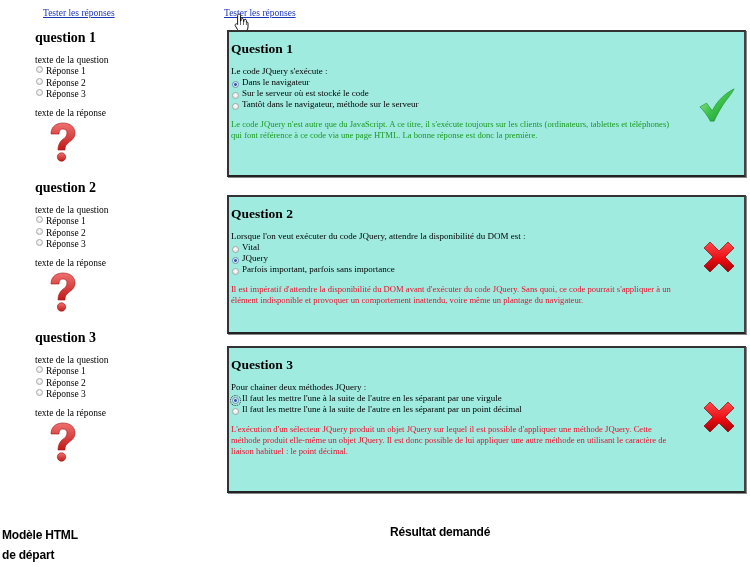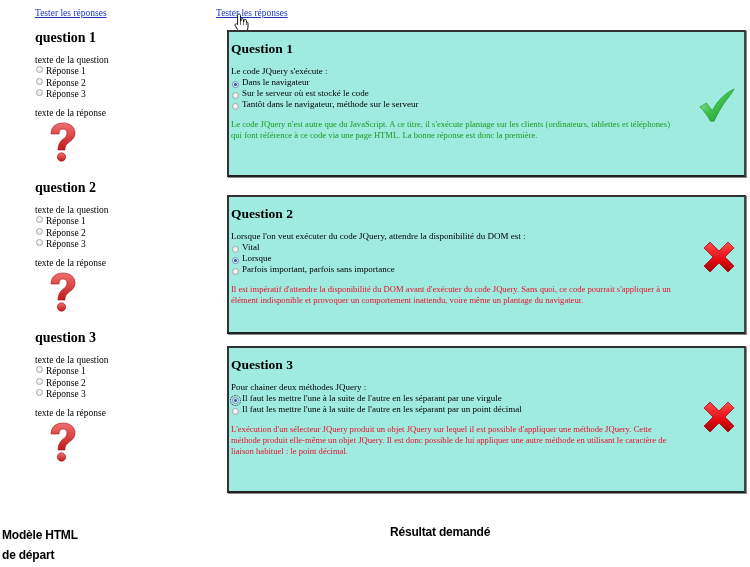--- a/index.html
+++ b/index.html
@@ -1,19 +1,19 @@
 <!DOCTYPE html>
 <html><head>
 <meta charset="utf-8">
 <style>
   * { box-sizing: border-box; margin: 0; padding: 0; }
   html, body { width: 750px; height: 567px; background: #ffffff; overflow: hidden; }
   body { position: relative; font-family: "Liberation Serif", "DejaVu Serif", serif; color: #000; }
 
-  a.link { color: #1a36b8; text-decoration: underline; font-size: 9.5px; cursor: pointer; }
+  a.link { color: #1a36b8; text-decoration: underline; font-size: 9.5px; cursor: pointer; margin-left: 8px; }
 
   
   .left { position: absolute; left: 35px; top: 0; width: 170px; }
   .left .test-link { position: absolute; left: 0; top: 8px; white-space: nowrap; }
   .lq { position: absolute; left: 0; width: 170px; }
   .lq h2 { font-size: 14px; font-weight: bold; line-height: 16px; }
   .lq .qtext { font-size: 9.5px; line-height: 11px; margin-top: 9px; }
   .lq .opt { font-size: 9.5px; line-height: 11.5px; display: flex; align-items: flex-start; }
   .lq .atext { font-size: 9.5px; line-height: 11px; margin-top: 7px; }
   .radio { width: 7px; height: 7px; border-radius: 50%; border: 1px solid #a8a8a8; background: radial-gradient(circle at 50% 35%, #ffffff 0%, #e8e8e8 70%); margin: 0 3px 0 1px; flex: none; display: inline-block; }
@@ -142,21 +142,21 @@
       <span>Dans le navigateur</span>
     </label>
   <label class="opt">
       <span class="radio"></span>
       <span>Sur le serveur où est stocké le code</span>
     </label>
   <label class="opt">
       <span class="radio"></span>
       <span>Tantôt dans le navigateur, méthode sur le serveur</span>
     </label>
-  <div class="expl good">Le code JQuery n'est autre que du JavaScript. A ce titre, il s'exécute plantage sur les clients (ordinateurs, tablettes et téléphones) qui font référence à ce code via une page HTML. La bonne réponse est donc la première.</div>
+  <div class="expl good">Le code JQuery n'est autre que du JavaScript. A ce titre, il s'exécute toujours sur les clients (ordinateurs, tablettes et téléphones) qui font référence à ce code via une page HTML. La bonne réponse est donc la première.</div>
   <svg class="status-icon" style="top:54px;" viewBox="0 0 40 40">
     <defs>
         <linearGradient id="cg" x1="0" y1="0" x2="1" y2="1">
           <stop offset="0" stop-color="#b5f0b0"></stop>
           <stop offset="0.5" stop-color="#3cc24a"></stop>
           <stop offset="1" stop-color="#15902a"></stop>
         </linearGradient>
       </defs>
     <path d="M2 22 L9 18 L15 26 C20 16 28 8 38 3 C36 8 30 14 25 22 C22 27 19 32 17 37 L13 37 C10 31 6 26 2 22 Z" fill="url(#cg)" stroke="#1a8a2a" stroke-width="0.6"></path>
   </svg>
@@ -164,21 +164,21 @@
 
 <div class="box" style="top:195px; height:139px;">
   <h2>Question 2</h2>
   <div class="qtext">Lorsque l'on veut exécuter du code JQuery, attendre la disponibilité du DOM est :</div>
   <label class="opt">
       <span class="radio"></span>
       <span>Vital</span>
     </label>
   <label class="opt">
       <span class="radio checked"></span>
-      <span>Lorsque</span>
+      <span>JQuery</span>
     </label>
   <label class="opt">
       <span class="radio"></span>
       <span>Parfois important, parfois sans importance</span>
     </label>
   <div class="expl bad">Il est impératif d'attendre la disponibilité du DOM avant d'exécuter du code JQuery. Sans quoi, ce code pourrait s'appliquer à un élément indisponible et provoquer un comportement inattendu, voire même un plantage du navigateur.</div>
   <svg class="status-icon" style="top:43px; width:34px; height:34px;" viewBox="0 0 34 34">
     <defs>
         <linearGradient id="xg2" x1="0" y1="0" x2="0" y2="1">
           <stop offset="0" stop-color="#ff4a4a"></stop>

